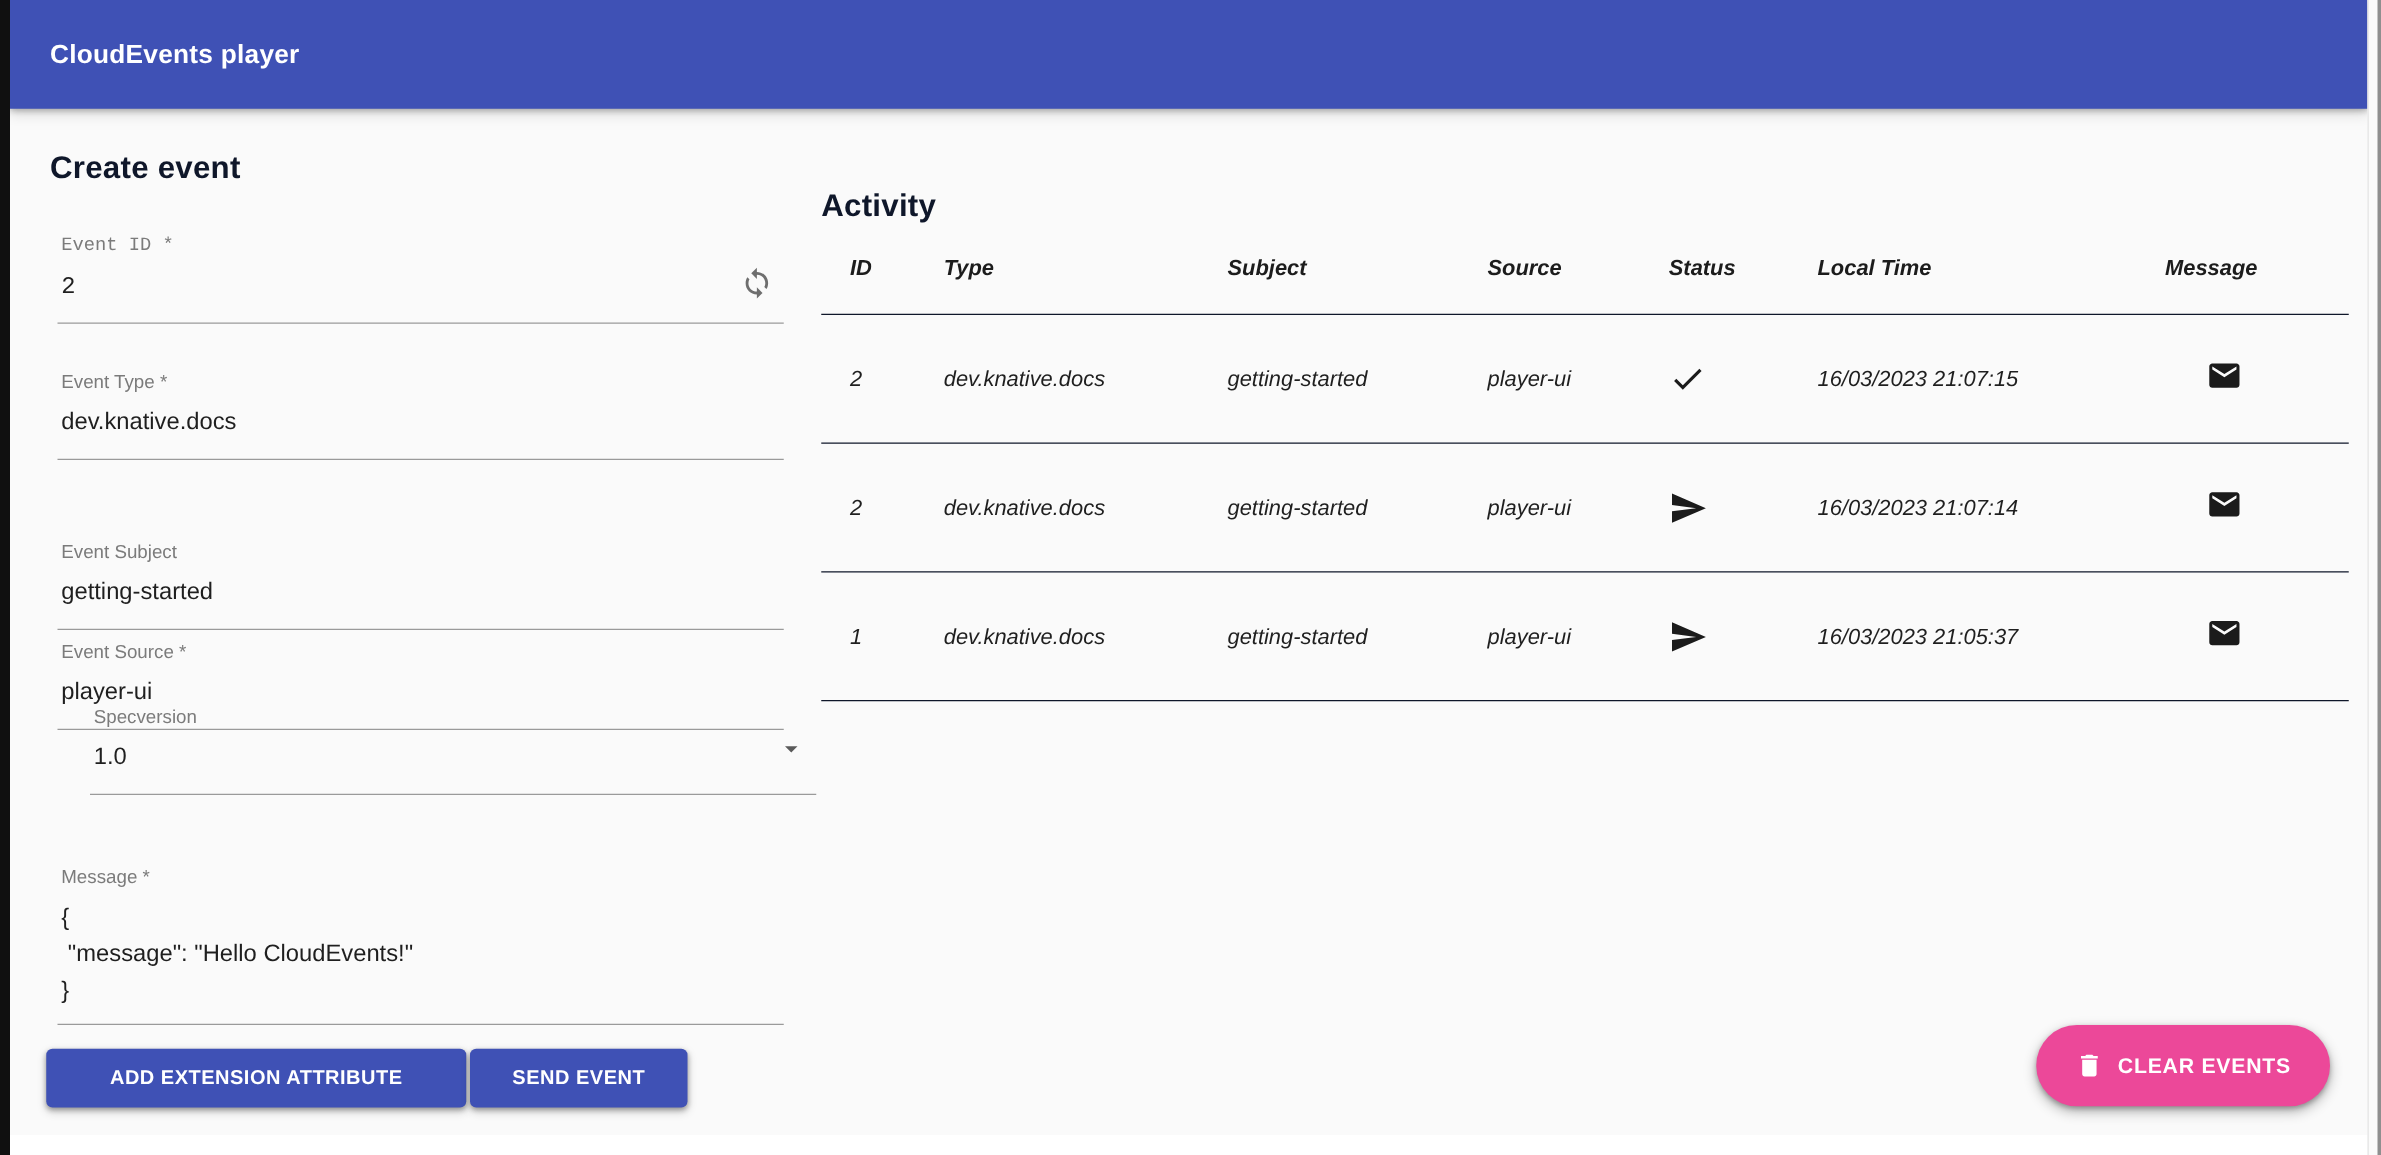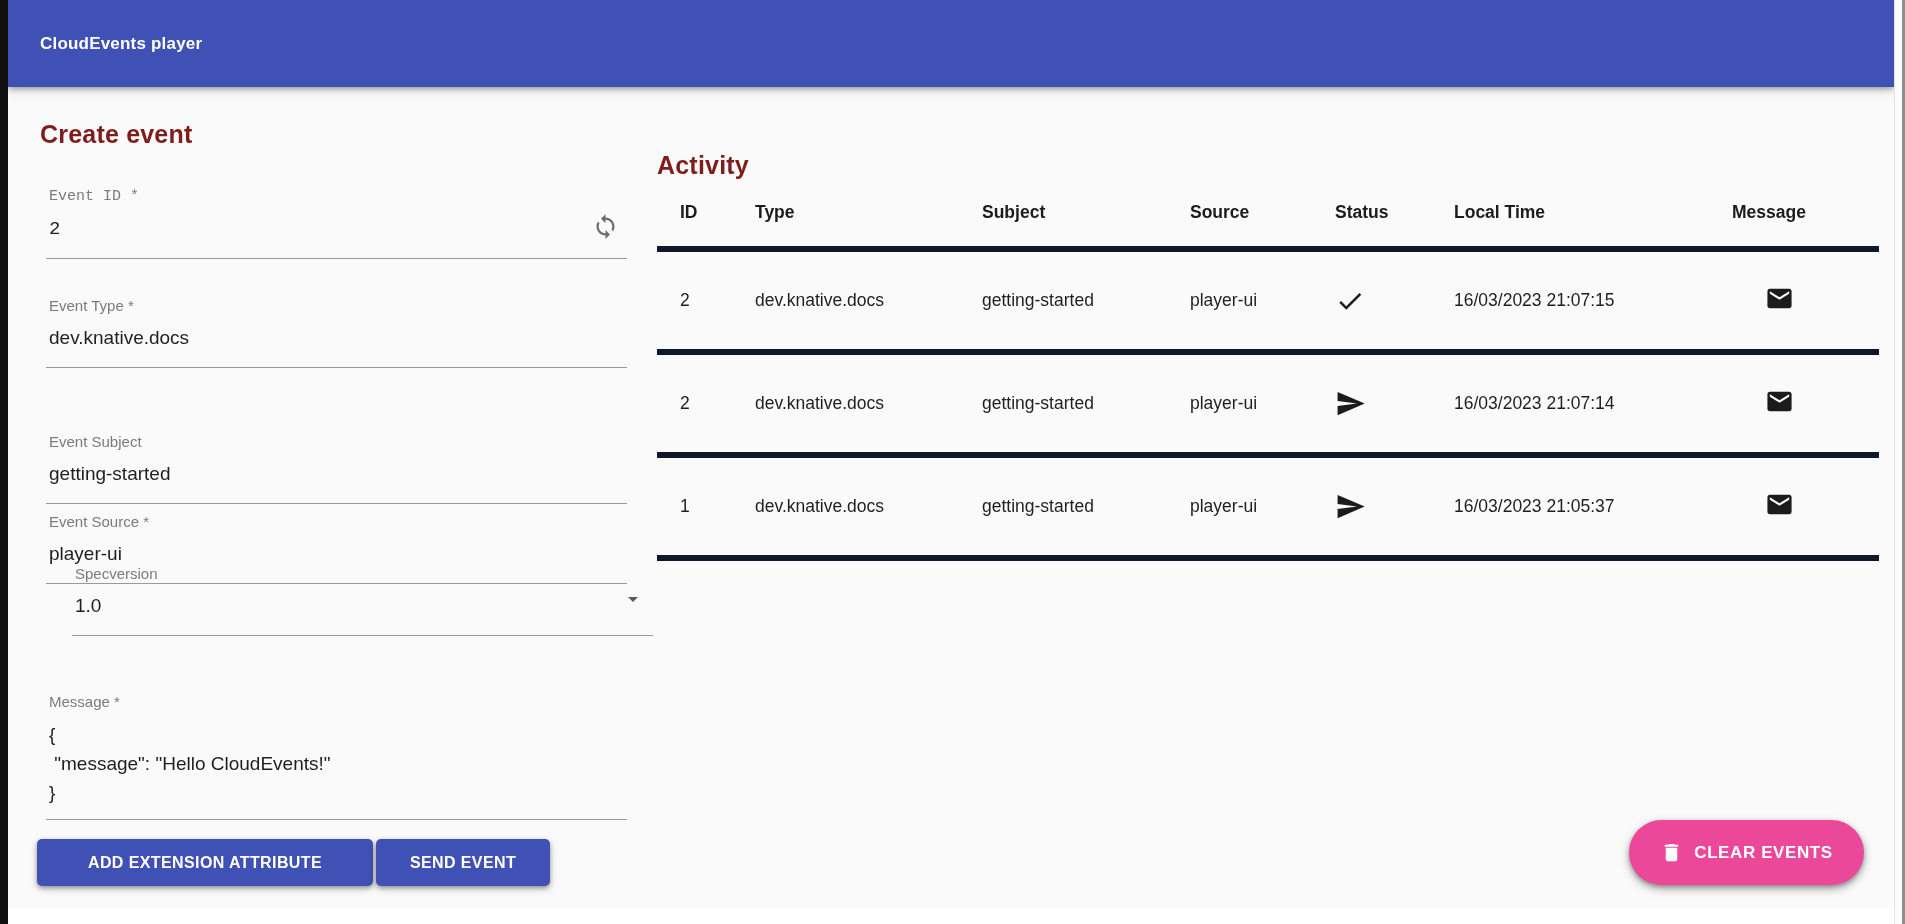--- a/index.html
+++ b/index.html
@@ -18,24 +18,24 @@
   .bottom-strip { position:absolute; left:8px; right:11px; bottom:0; height:16px; background:#ffffff; z-index:5; }
 
   
   .appbar {
     position:absolute; left:8px; right:11px; top:0; height:87px;
     background:#3f51b5;
     display:flex; align-items:center;
     box-shadow:0 2px 5px rgba(0,0,0,.28), 0 4px 10px rgba(0,0,0,.14);
     z-index:10;
   }
-  .appbar .title { color:#ffffff; font-size:17px; font-weight:700; letter-spacing:.2px; margin-left:32px; }
-
-  
-  .section-heading { position:absolute; font-size:25px; font-weight:700; color:#7f1d1d; letter-spacing:.2px; }
+  .appbar .title { color:#ffffff; font-size:21px; font-weight:700; letter-spacing:.2px; margin-left:32px; }
+
+  
+  .section-heading { position:absolute; font-size:25px; font-weight:700; color:#0f172a; letter-spacing:.2px; }
   #create-heading { left:40px; top:120px; }
   #activity-heading { left:657px; top:132px;margin-top:19px; }
 
   
   .field {
     position:absolute; left:46px; width:581px;
     border-bottom:1px solid #9a9a9a;
   }
   .field .flabel { display:block; font-size:15px; color:#7b7b7b; padding-left:3px; }
   .field .fvalue { display:block; font-size:19px; color:#1f1f1f; padding-left:3px; margin-top:13px; margin-bottom:18px; min-height:22px; }
@@ -59,21 +59,22 @@
   }
   #btn-add-ext { left:37px; width:336px; }
   #btn-send    { left:376px; width:174px; }
 
   
   .table { position:absolute; left:657px; top:178px; width:1222px; }
   .trow {
     display:grid;
     grid-template-columns:98px 227px 208px 145px 119px 278px 1fr;
     align-items:center;
-    border-bottom:6px solid #0f172a;
+    border-bottom:1px solid #0f172a;
+    font-style:italic;
   }
   .trow.thead { height:74px; font-weight:700; font-size:17.5px; color:#1c1c1c; }
   .trow.tdata { height:103px; font-size:17.5px; color:#1f1f1f; }
   .trow > div:first-child { padding-left:23px; }
   .cell-message { padding-left:33px; }
   .icon-btn { display:inline-flex; cursor:pointer; }
 
   
   .fab {
     position:absolute; left:1629px; top:820px; width:235px; height:65px;

